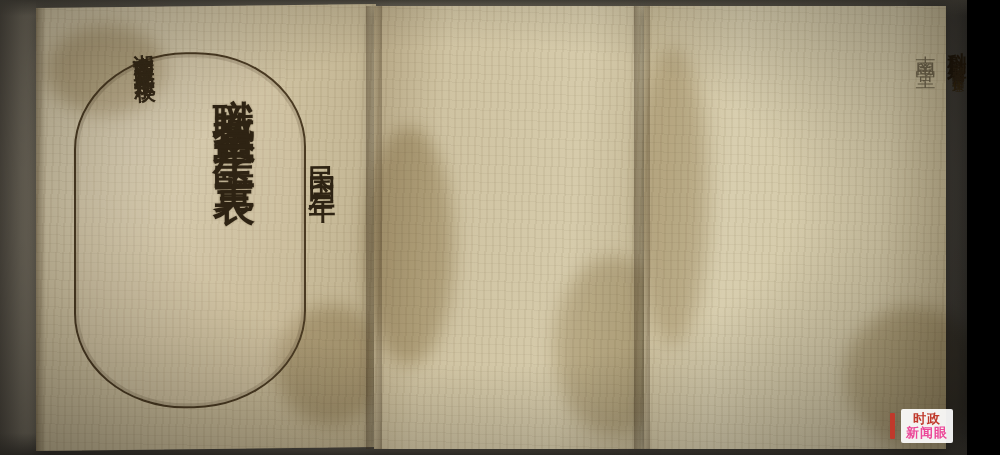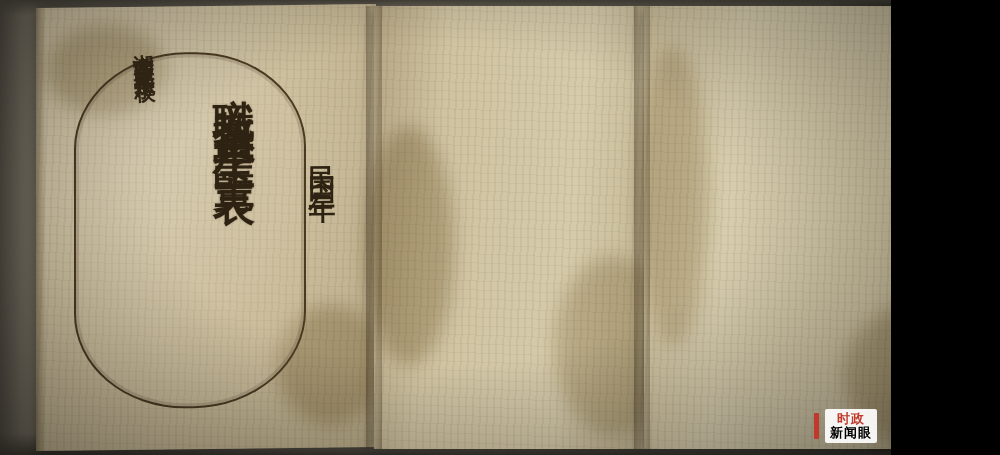--- a/index.html
+++ b/index.html
@@ -8,21 +8,21 @@
     background: #000;
   }
   body {
     width: 1000px;
     height: 455px;
     overflow: hidden;
     font-family: "DejaVu Sans", sans-serif;
   }
   #scene {
     position: relative;
-    width: 891px;
+    width: 967px;
     height: 455px;
     background: #8d8476;
     overflow: hidden;
   }
   
   .bg-wall {
     position: absolute;
     inset: 0;
     background:
       linear-gradient(100deg, #6d6659 0%, #8a8274 18%, #b5ab97 38%, #a39983 60%, #857c6c 82%, #5f584c 100%);
@@ -244,21 +244,21 @@
     color: #c0392b;
     font-family: "DejaVu Sans", sans-serif;
     font-weight: 700;
     font-size: 13px;
     line-height: 1.08;
     padding: 3px 5px;
     border-radius: 2px;
     text-align: center;
     letter-spacing: 1px;
   }
-  .wm-line2 { color: #000000; font-size: 13px; }
+  .wm-line2 { color: #ec4899; font-size: 13px; }
   .wm-red {
     width: 5px; height: 26px; background: #c0392b; border-radius: 1px;
   }
   
   .vignette {
     position: absolute; inset: 0;
     background: radial-gradient(ellipse at 50% 45%, rgba(0,0,0,0) 45%, rgba(0,0,0,.38) 100%);
     pointer-events: none;
     z-index: 30;
   }

